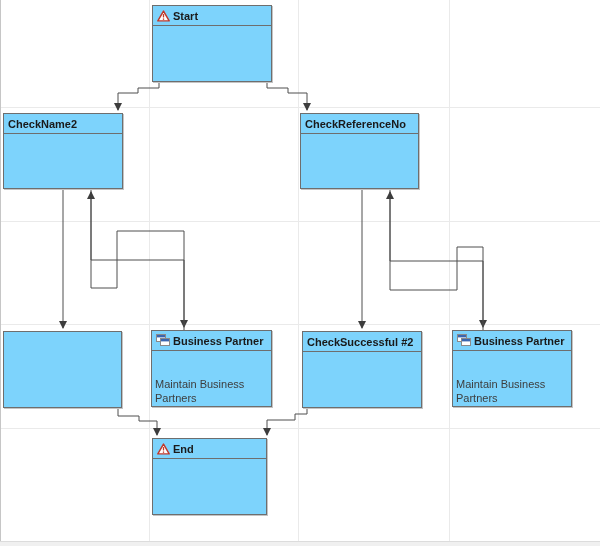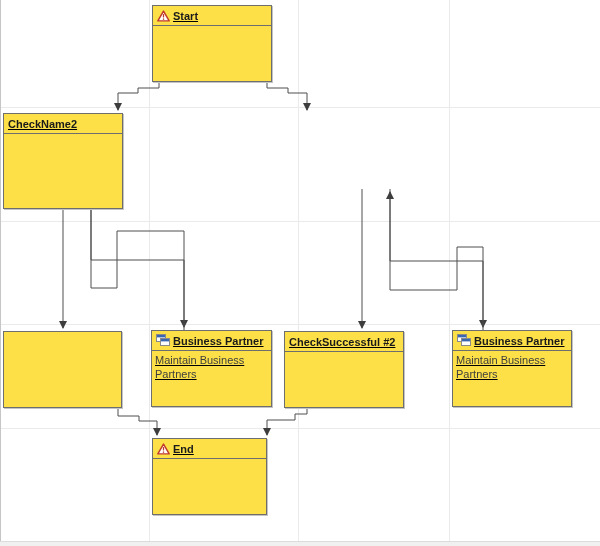--- a/index.html
+++ b/index.html
@@ -7,29 +7,29 @@
     position:relative;width:600px;height:546px;background:#ffffff;overflow:hidden;
     font-family:"Liberation Sans",sans-serif;
   }
   .gridline-v{position:absolute;top:0;height:541px;width:1px;background:#eaeaea;}
   .gridline-h{position:absolute;left:0;width:600px;height:1px;background:#eaeaea;}
   .left-edge{position:absolute;left:0;top:0;height:541px;width:1px;background:#c6c6c6;}
   .bottom-strip{position:absolute;left:0;top:541px;width:600px;height:5px;background:#f0f0f0;border-top:1px solid #dcdcdc;box-sizing:border-box;}
   .connector-layer{position:absolute;left:0;top:0;}
   .connector-layer polyline{fill:none;stroke:#4f4f4f;stroke-width:1;}
   .node{
-    position:absolute;background:#fde047;border:1px solid #6e6e6e;
-    box-shadow:1px 1px 0 #c4c4c4;box-sizing:border-box;text-decoration:underline;
+    position:absolute;background:#7dd3fc;border:1px solid #6e6e6e;
+    box-shadow:1px 1px 0 #c4c4c4;box-sizing:border-box;
   }
   .node-header{
     display:flex;align-items:center;gap:2px;height:19px;padding:0 4px;
     border-bottom:1px solid #6e6e6e;font-weight:bold;font-size:11px;color:#1a1a1a;
     white-space:nowrap;overflow:hidden;
   }
-  .node-body{font-size:11px;color:#3d3d3d;padding:2px 3px;line-height:1.3;}
+  .node-body{font-size:11px;color:#3d3d3d;padding:2px 3px;line-height:1.3;margin-top:24px;}
   .hdr-icon{display:inline-flex;flex:0 0 auto;margin-right:1px;}
 </style>
 </head>
 <body>
 
 <div class="canvas">
 
   <div class="gridline-v" style="left:149px"></div>
   <div class="gridline-v" style="left:298px"></div>
   <div class="gridline-v" style="left:449px"></div>
@@ -65,48 +65,54 @@
           <path d="M8 1 L15 13 L1 13 Z" fill="#ffffff" stroke="#c0392b" stroke-width="1.8" stroke-linejoin="round"></path>
           <rect x="7.2" y="4.6" width="1.6" height="4.2" fill="#c0392b"></rect>
           <rect x="7.2" y="10" width="1.6" height="1.7" fill="#c0392b"></rect>
         </svg>
       </span>
       <span>Start</span>
     </div>
     <div class="node-body"></div>
   </div>
 
-  <div class="node" style="left:3px;top:113px;width:120px;height:96px">
+  <div class="node" style="left:3px;top:113px;width:120px;height:76px">
     <div class="node-header">
       <span>CheckName2</span>
     </div>
     <div class="node-body"></div>
   </div>
 
+  <div class="node" style="left:300px;top:113px;width:119px;height:76px">
+    <div class="node-header">
+      <span>CheckReferenceNo</span>
+    </div>
+    <div class="node-body"></div>
+  </div>
 
   <div class="node" style="left:3px;top:331px;width:119px;height:77px">
     <div class="node-body"></div>
   </div>
 
   <div class="node" style="left:151px;top:330px;width:121px;height:77px">
     <div class="node-header">
       <span class="hdr-icon">
         <svg width="14" height="13" viewBox="0 0 14 13">
           <rect x="0.5" y="0.5" width="9" height="7" fill="#ffffff" stroke="#8a8a8a"></rect>
           <rect x="1" y="1" width="8" height="2.4" fill="#3a66b0"></rect>
           <rect x="4.5" y="4.5" width="9" height="7" fill="#ffffff" stroke="#8a8a8a"></rect>
           <rect x="5" y="5" width="8" height="2.4" fill="#3a66b0"></rect>
         </svg>
       </span>
       <span>Business Partner</span>
     </div>
     <div class="node-body">Maintain Business Partners</div>
   </div>
 
-  <div class="node" style="left:284px;top:331px;width:120px;height:77px">
+  <div class="node" style="left:302px;top:331px;width:120px;height:77px">
     <div class="node-header">
       <span>CheckSuccessful #2</span>
     </div>
     <div class="node-body"></div>
   </div>
 
   <div class="node" style="left:452px;top:330px;width:120px;height:77px">
     <div class="node-header">
       <span class="hdr-icon">
         <svg width="14" height="13" viewBox="0 0 14 13">

